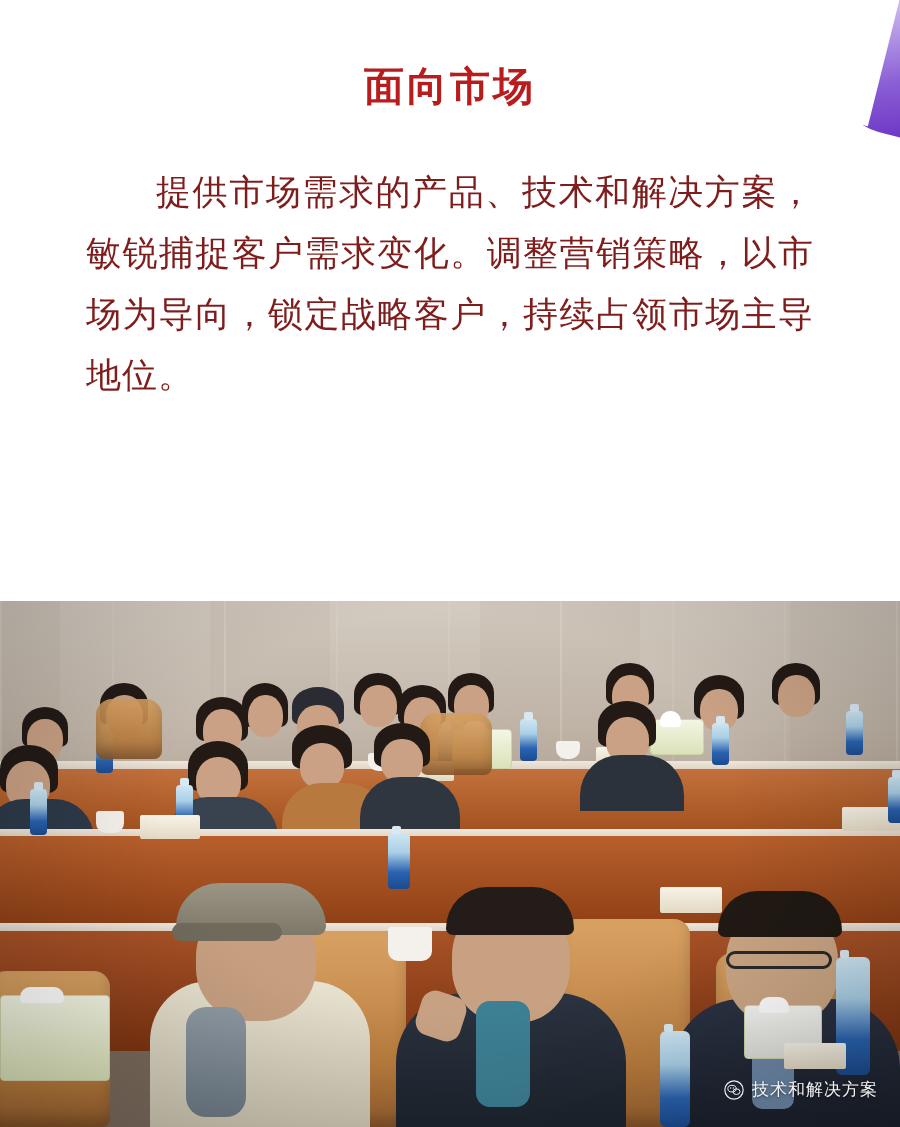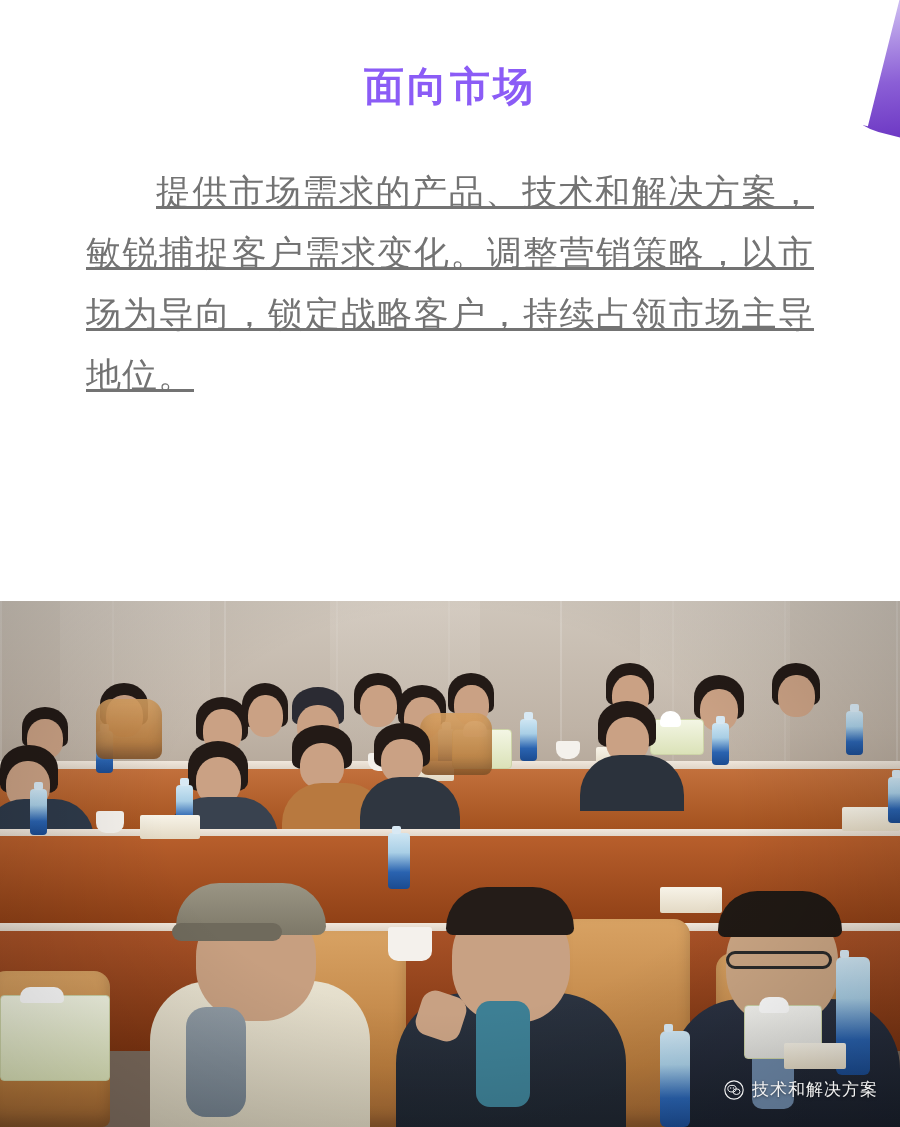--- a/index.html
+++ b/index.html
@@ -49,34 +49,33 @@
 
   
   .title-wrap {
     padding-top: 62px;
     text-align: center;
   }
   .page-title {
     font-size: 40px;
     font-weight: bold;
     letter-spacing: 3px;
-    color: #8b5cf6;
+    color: #b91c1c;
     margin: 0;
     line-height: 1.2;
   }
 
   
   .body-copy {
     margin: 52px 86px 0 86px;
     font-size: 35px;
     line-height: 1.74;
-    color: #737373;
+    color: #7f1d1d;
     text-align: justify;
     letter-spacing: 1px;
-    text-decoration: underline;
   }
   .body-copy p {
     margin: 0;
     text-indent: 2em;
   }
 
   
   .photo {
     position: absolute;
     left: 0;

